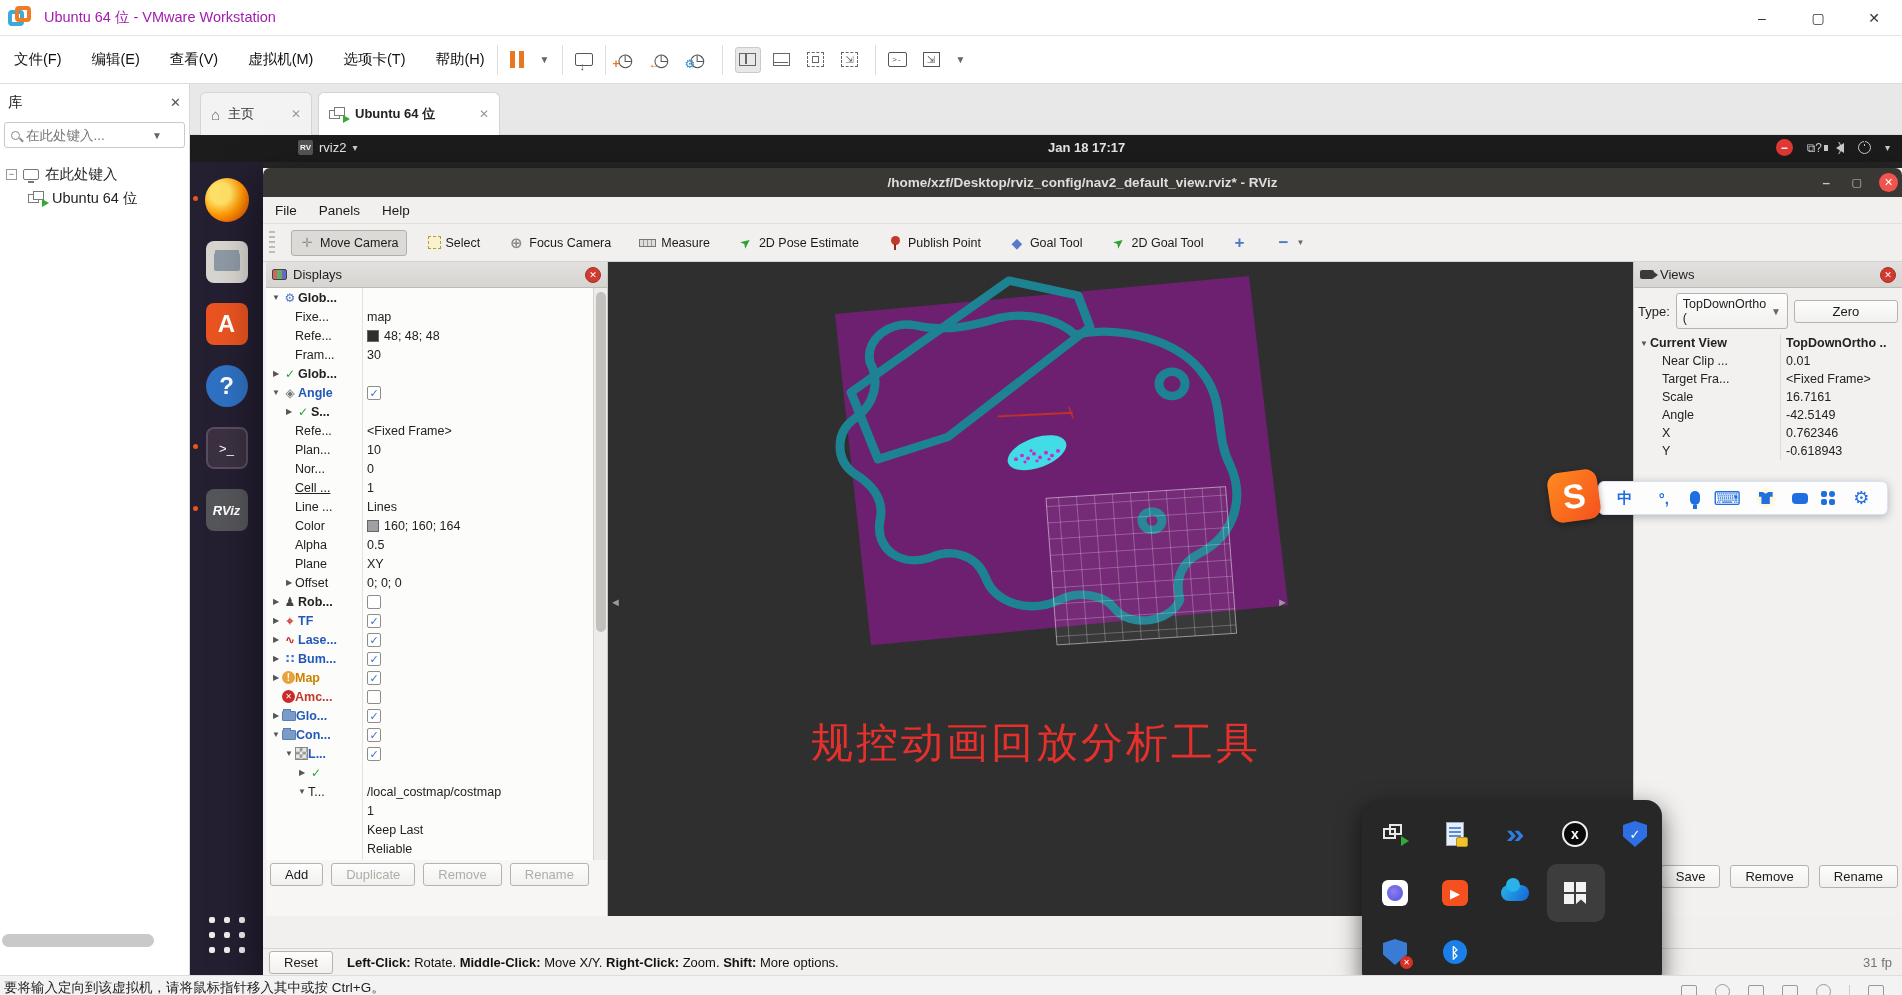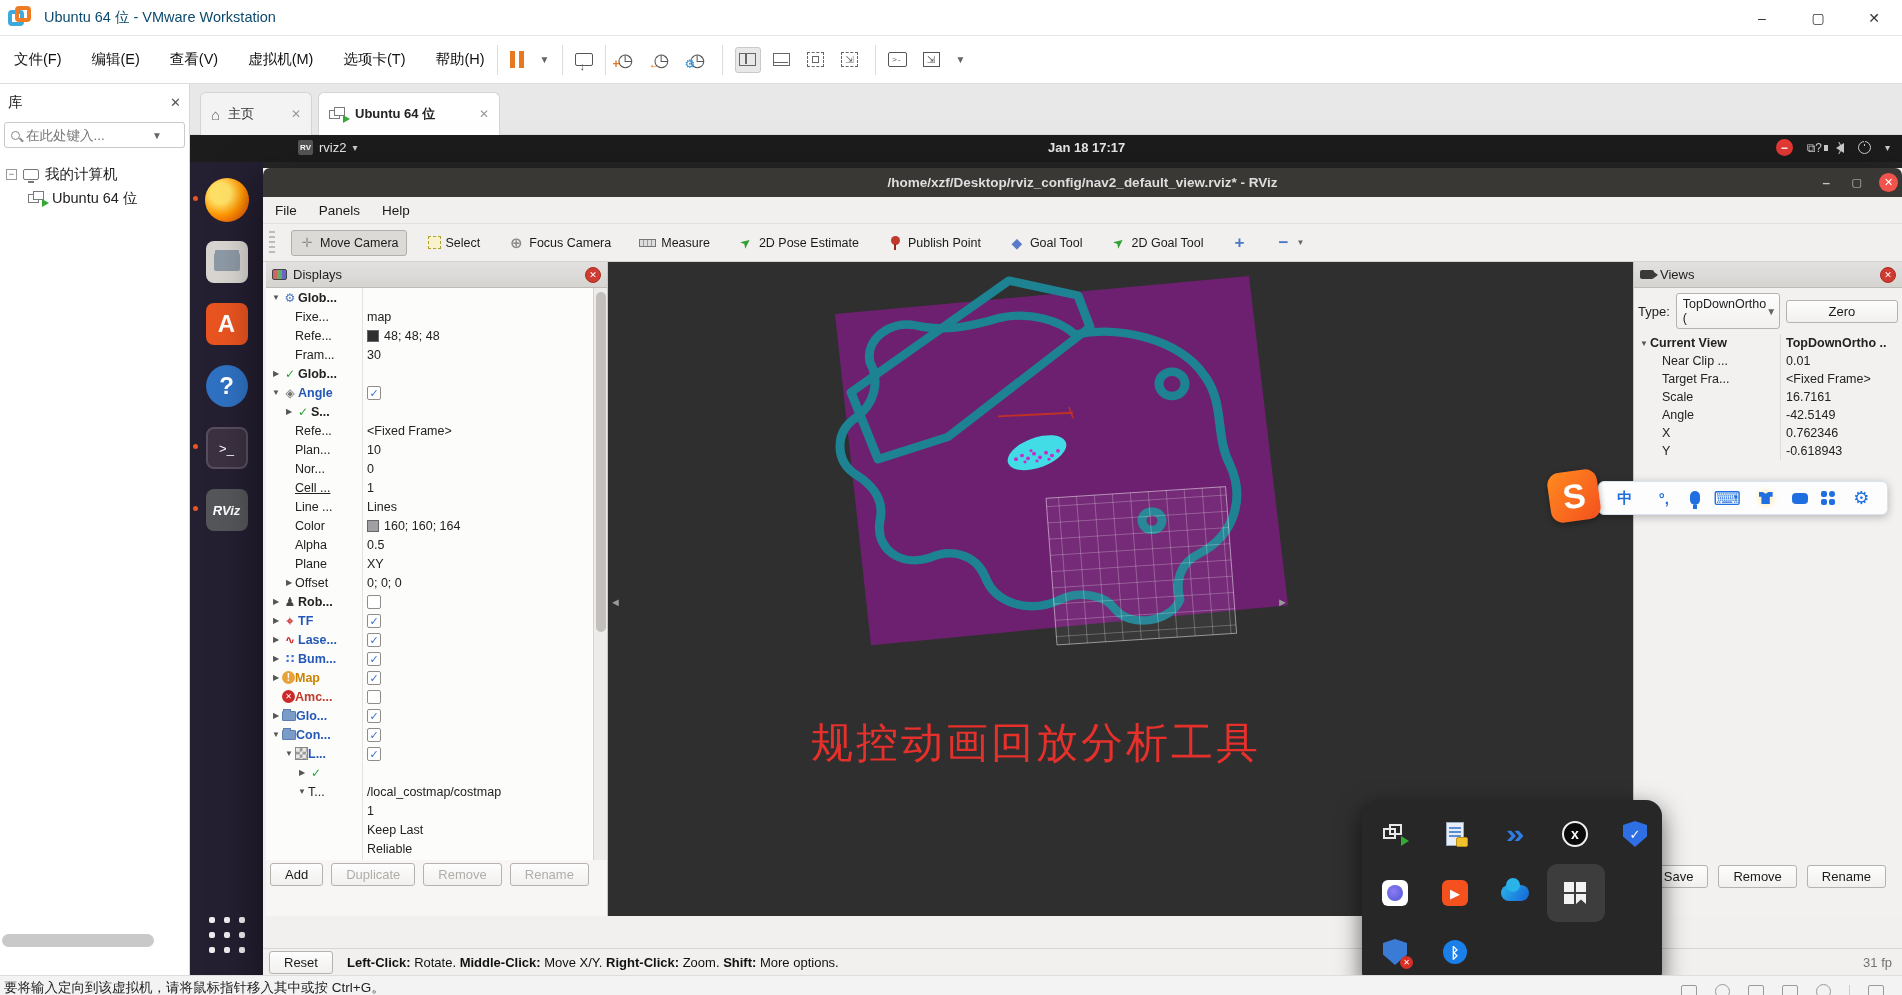--- a/index.html
+++ b/index.html
@@ -5,21 +5,21 @@
   * { box-sizing: border-box; margin:0; padding:0; }
   html,body { width:1902px; height:995px; overflow:hidden; }
   body { font-family:"Liberation Sans","DejaVu Sans",sans-serif; position:relative; background:#fff; font-size:13px; color:#222; }
   .abs { position:absolute; }
 
   
   .vm-titlebar { left:0; top:0; width:1902px; height:36px; background:#ffffff; border-bottom:1px solid #e6e6e6; display:flex; align-items:center; }
   .vm-logo { width:24px; height:24px; margin-left:8px; position:relative; }
   .vm-logo .l1{position:absolute;left:0;top:4px;width:16px;height:16px;border:4px solid #3da8dc;border-radius:4px;}
   .vm-logo .l2{position:absolute;left:7px;top:0;width:16px;height:16px;border:4px solid #ef7b24;border-radius:4px;}
-  .vm-title { margin-left:12px; font-size:14.5px; color:#0c4a6e; }
+  .vm-title { margin-left:12px; font-size:14.5px; color:#a21caf; }
   .winbtns { position:absolute; right:0; top:0; height:36px; display:flex; }
   .winbtn { width:56px; height:36px; display:flex; align-items:center; justify-content:center; font-size:14px; color:#333; }
   .vm-toolbar { left:0; top:36px; width:1902px; height:48px; background:#fff; border-bottom:1px solid #ddd; display:flex; align-items:center; }
   .vm-menus { display:flex; gap:30px; padding-left:14px; font-size:14.5px; color:#111; }
   .tb-sep { width:1px; height:30px; background:#ddd; margin:0 12px; }
   .tbgroup { display:flex; align-items:center; gap:16px; }
   .pause-icon { display:inline-flex; gap:4px; }
   .pause-icon i { width:5px; height:17px; background:#e87722; }
   .caret { font-size:10px; color:#666; }
   .cad-icon { width:18px; height:13px; border:1.5px solid #555; border-radius:2px; position:relative; }
@@ -161,27 +161,27 @@
   .btn { background:linear-gradient(#fdfdfd,#f1f0ee); border:1px solid #b6b3af; border-radius:3px; font-size:13px; padding:3px 14px; color:#1a1a1a; font-family:inherit; }
   .btn:disabled, .btn.disabled { color:#b0ada9; }
   
   .viewport { position:absolute; left:345px; top:0; width:1025px; height:654px; background:#2f2f2f; overflow:hidden; }
   .vp-text { position:absolute; left:203px; top:453px; font-size:42px; color:#e6302c; letter-spacing:3px; white-space:nowrap; }
   .collapse-l { position:absolute; left:347px; top:334px; color:#9a9a9a; font-size:11px; }
   .collapse-r { position:absolute; left:1014px; top:334px; color:#9a9a9a; font-size:11px; }
   
   .views-panel { position:absolute; left:1370px; top:0; width:269px; height:654px; background:#f2f1f0; border-left:1px solid #c8c6c3; }
   .type-row { display:flex; align-items:center; gap:6px; padding:5px 4px; font-size:13px; }
-  .dd { border:1px solid #b6b3af; border-radius:3px; background:linear-gradient(#fdfdfd,#f1f0ee); padding:3px 6px; width:104px; display:flex; align-items:center; font-size:12.5px; }
+  .dd { border:1px solid #b6b3af; border-radius:3px; background:linear-gradient(#fdfdfd,#f1f0ee); padding:3px 6px; width:112px; display:flex; align-items:center; font-size:12.5px; }
   .dd .caret{ margin-left:auto; }
   .views-tree { font-size:12.5px; background:#f2f1f0; }
   .vrow { display:flex; height:18px; align-items:center; }
   .vleft { width:147px; flex:0 0 auto; display:flex; align-items:center; overflow:hidden; white-space:nowrap; border-right:1px solid #dddbd8; align-self:stretch; }
   .vright { flex:1; padding-left:5px; overflow:hidden; white-space:nowrap; }
-  .views-btnrow { position:absolute; right:16px; bottom:28px; display:flex; gap:10px;justify-content:center; }
+  .views-btnrow { position:absolute; right:4px; bottom:28px; display:flex; gap:10px;justify-content:center; }
   
   .rv-status { position:absolute; left:0; bottom:0; width:100%; height:27px; background:#f1f0ef; border-top:1px solid #d8d6d3; display:flex; align-items:center; font-size:13px; }
   .reset-btn { margin-left:6px; }
   .status-text { margin-left:14px; color:#111; }
   .fps { position:absolute; right:10px; color:#737373; }
 
   
   .vm-status { left:0; top:975px; width:1902px; height:20px; background:#f3f3f3; border-top:1px solid #ddd; font-size:13.5px; color:#222; padding:3px 4px; overflow:hidden; }
   .dev-icons { position:absolute; right:18px; top:8px; display:flex; gap:18px; align-items:center; }
   .dev { width:16px; height:14px; border:1.5px solid #9a9a9a; border-radius:2px; }
@@ -326,21 +326,21 @@
   </div>
   <div class="sb-search">
     <span class="mag"></span>
     <input placeholder="在此处键入..." style="">
     <span class="caret">▼</span>
   </div>
   <div class="sb-tree">
     <div class="sb-row">
       <span class="expander">−</span>
       <span class="comp-icon"></span>
-      <span>我的计算机</span>
+      <span>在此处键入</span>
     </div>
     <div class="sb-row child">
       <span class="vmscreen-icon">
           <i class="r1"></i>
           <i class="r2"></i>
           <i class="play"></i>
         </span>
       <span style="white-space:nowrap;overflow:hidden;">Ubuntu 64 位</span>
     </div>
   </div>

